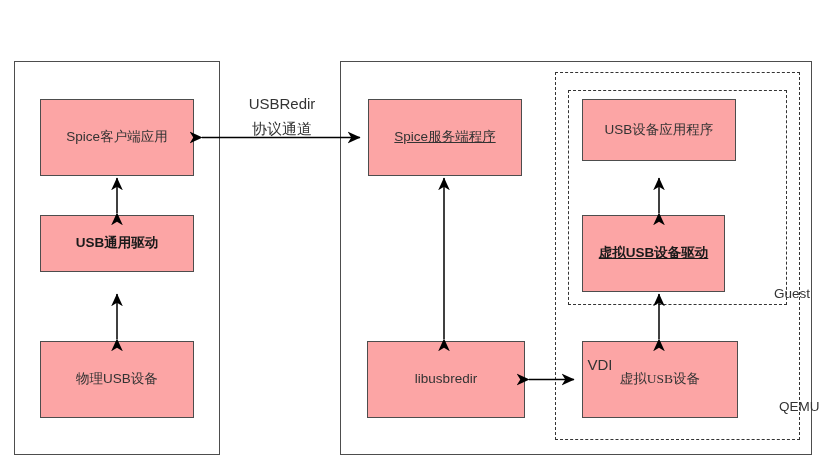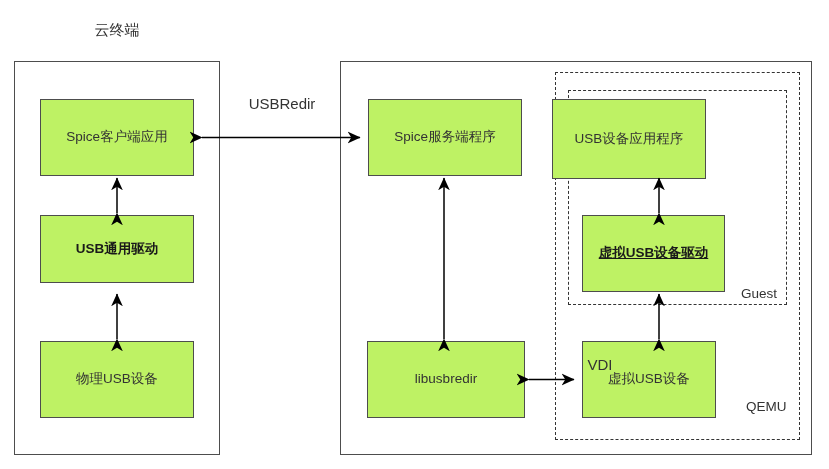--- a/index.html
+++ b/index.html
@@ -25,21 +25,21 @@
   }
   .container-box {
     position: absolute;
     border: 1.6px solid #4d4d4d;
     background: transparent;
     box-sizing: border-box;
   }
   .node-box {
     position: absolute;
     border: 1.6px solid #4d4d4d;
-    background: #bef264;
+    background: #fca5a5;
     box-sizing: border-box;
     display: flex;
     align-items: center;
     justify-content: center;
     font-size: 13.5px;
     color: #333333;
     text-align: center;
     line-height: 1.2;
   }
   .node-box.bold {
@@ -51,20 +51,21 @@
     border: 1.8px dashed #333333;
     background: transparent;
     box-sizing: border-box;
   }
   .dashed-label {
     position: absolute;
     font-size: 13.5px;
     color: #333333;
     white-space: nowrap;
     line-height: 1;
+    margin-left: 33px;
   }
   .edge-label {
     position: absolute;
     font-size: 15px;
     color: #333333;
     text-align: center;
     white-space: nowrap;
     line-height: 1.35;
   }
   svg.arrows {
@@ -74,45 +75,45 @@
     width: 829px;
     height: 469px;
     pointer-events: none;
   }
 </style>
 </head>
 <body>
 
 <div id="canvas">
 
-  <div class="section-title" style="left:57px; top:22px; width:120px;">云终端</div>
 
   <div class="container-box" style="left:14px; top:61px; width:206px; height:394px;"></div>
 
   <div class="container-box" style="left:340px; top:61px; width:472px; height:394px;"></div>
 
   <div class="dashed-box" style="left:555px; top:72px; width:245px; height:368px;"></div>
   <div class="dashed-label" style="left:746px; top:400px;">QEMU</div>
 
   <div class="dashed-box" style="left:568px; top:90px; width:219px; height:215px;"></div>
   <div class="dashed-label" style="left:741px; top:287px;">Guest</div>
 
   <div class="node-box" style="left:40px; top:99px; width:154px; height:77px;">Spice客户端应用</div>
-  <div class="node-box bold" style="left:40px; top:215px; width:154px; height:68px;">USB通用驱动</div>
+  <div class="node-box bold" style="left:40px; top:215px; width:154px; height:57px;">USB通用驱动</div>
   <div class="node-box" style="left:40px; top:341px; width:154px; height:77px;">物理USB设备</div>
 
-  <div class="node-box" style="left:368px; top:99px; width:154px; height:77px;">Spice服务端程序</div>
+  <div class="node-box" style="left:368px; top:99px; width:154px; height:77px;text-decoration:underline;">Spice服务端程序</div>
   <div class="node-box" style="left:367px; top:341px; width:158px; height:77px;">libusbredir</div>
 
-  <div class="node-box" style="left:552px; top:99px; width:154px; height:80px;">USB设备应用程序</div>
+  <div class="node-box" style="left:582px; top:99px; width:154px; height:62px;">USB设备应用程序</div>
   <div class="node-box bold" style="left:582px; top:215px; width:143px; height:77px;text-decoration:underline;">虚拟USB设备驱动</div>
 
-  <div class="node-box" style="left:582px; top:341px; width:134px; height:77px;">虚拟USB设备</div>
+  <div class="node-box" style="left:582px; top:341px; width:156px; height:77px;font-family:Liberation Serif, serif;">虚拟USB设备</div>
 
   <div class="edge-label" style="left:222px; top:94px; width:120px;">USBRedir</div>
+  <div class="edge-label" style="left:222px; top:119px; width:120px;">协议通道</div>
   <div class="edge-label" style="left:522px; top:355px; width:60px;padding-left:48px;">VDI</div>
 
   <svg class="arrows" viewBox="0 0 829 469" xmlns="http://www.w3.org/2000/svg">
     <defs>
       <marker id="ah" markerWidth="9" markerHeight="9" refX="8.2" refY="4.5" orient="auto" markerUnits="strokeWidth">
         <path d="M0,0.6 L8.6,4.5 L0,8.4 L2.4,4.5 Z" fill="#000000"></path>
       </marker>
       <marker id="ah2" markerWidth="9" markerHeight="9" refX="8.2" refY="4.5" orient="auto" markerUnits="strokeWidth">
         <path d="M0,0.6 L8.6,4.5 L0,8.4 L2.4,4.5 Z" fill="#000000"></path>
       </marker>

